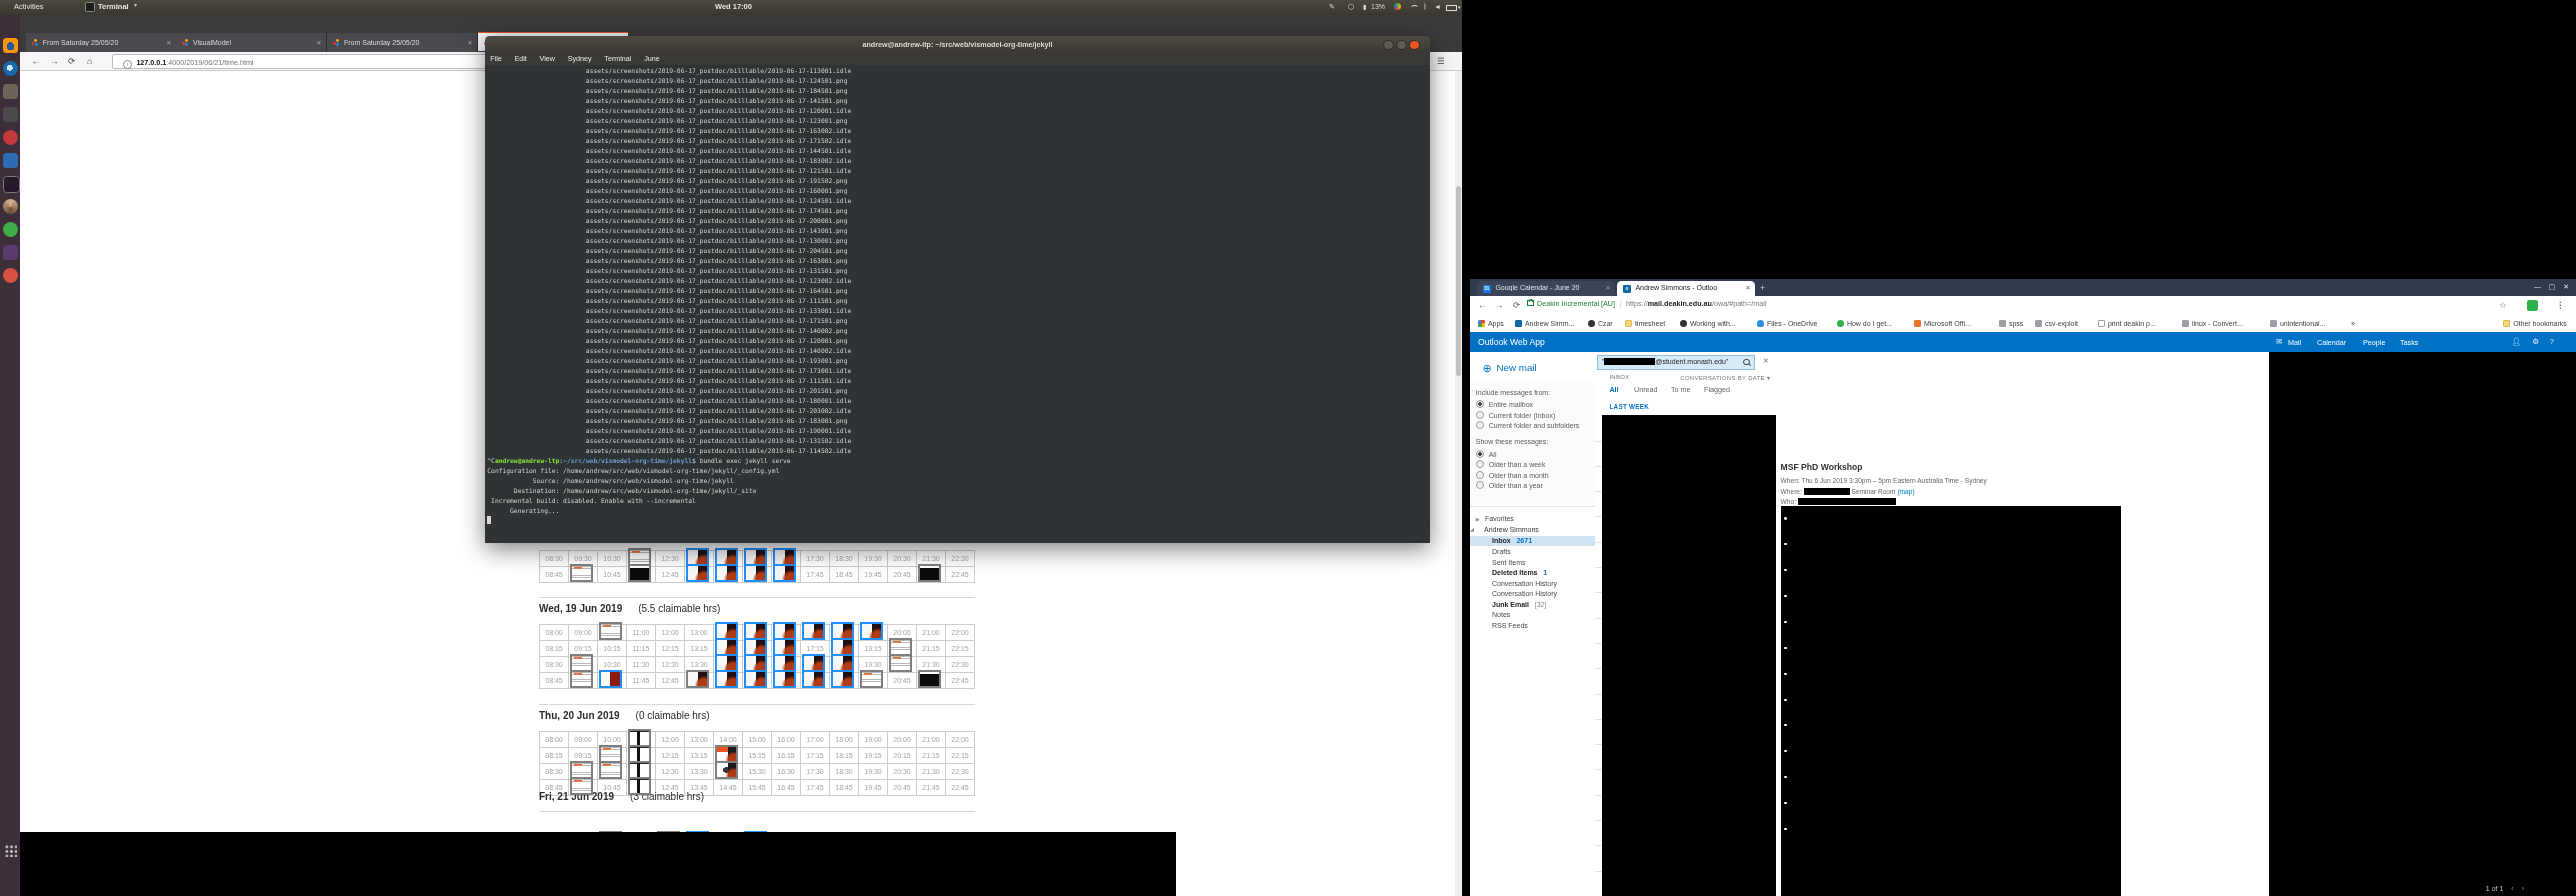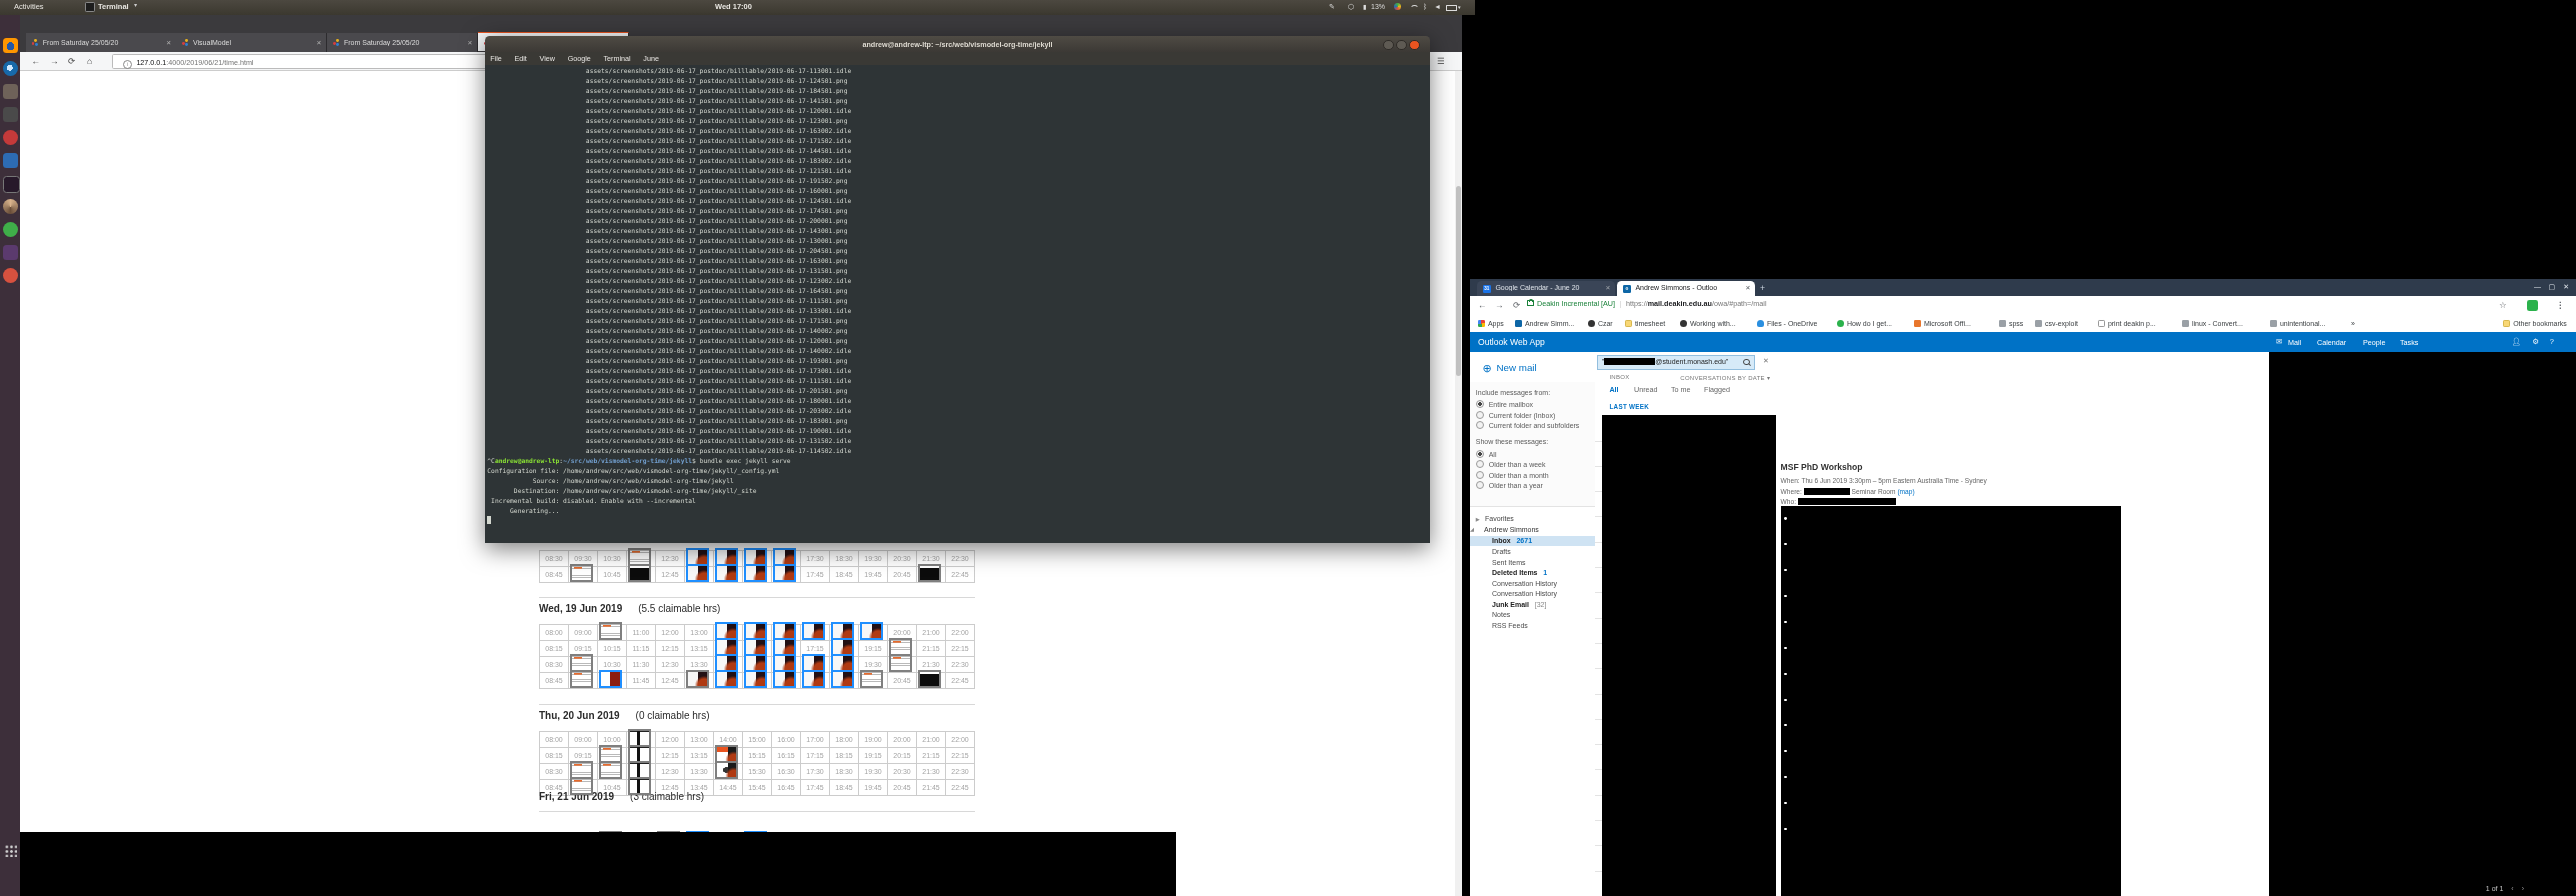--- a/index.html
+++ b/index.html
@@ -2,21 +2,21 @@
 <html style="font-size:9.2px"><head>
 <meta charset="utf-8">
 <style>
   html,body{margin:0;padding:0;background:#000;}
   #screen{position:relative;width:2576px;height:897px;overflow:hidden;background:#000;
           font-family:"Liberation Sans",sans-serif;}
   .abs{position:absolute;}
 
   
   #topbar{left:0;top:0;width:1462px;height:15px;background:linear-gradient(#4c4840,#3b382f);
-          color:#e8e6e1;font-size:7.5px;padding-left:13px;}
+          color:#e8e6e1;font-size:7.5px;}
   #topbar .tb{position:absolute;top:2.3px;}
   #tb-activities{left:14px;}
   #tb-appicon{left:85px;top:3.5px;width:8px;height:8px;background:#1d1d1d;border:0.6px solid #888;border-radius:1.2px;}
   #tb-appname{left:98px;font-weight:bold;}
   #tb-caret{left:133px;font-size:5.2px;top:4.6px;color:#ccc;}
   #tb-clock{left:715px;font-weight:bold;}
   .tbicon{position:absolute;top:2.9px;color:#ddd;font-size:7px;}
   #tb-temp{left:1371px;font-size:7px;}
   .wifi{width:7px;height:7px;border:1.2px solid transparent;border-top:1.2px solid #ddd;border-radius:50%;}
   .batt{width:8.6px;height:4.6px;border:0.6px solid #ddd;border-radius:0.6px;top:4.6px;}
@@ -50,21 +50,21 @@
   .fav i{position:absolute;width:2.9px;height:2.9px;border-radius:50%;}
   .fav i:nth-child(1){left:0;top:2.9px;background:#d43f3f;}
   .fav i:nth-child(2){left:2.9px;top:0;background:#e8b21e;}
   .fav i:nth-child(3){left:3.5px;top:4px;background:#2f7fd0;}
   .fftab .tlabel{position:absolute;left:17px;top:5.2px;width:112px;white-space:nowrap;overflow:hidden;}
   .fftab .tclose{position:absolute;right:4.6px;top:5.2px;color:#aaa;font-size:6.3px;}
   #ff-navbar{position:absolute;left:0;top:37px;width:100%;height:18.4px;background:#f5f6f7;border-bottom:0.6px solid #ccc;}
   .navico{position:absolute;top:3.5px;color:#3d3d3d;font-size:8.6px;}
   #ff-url{position:absolute;left:92px;top:2.3px;width:1254px;height:13.2px;background:#fff;
           border:0.6px solid #bbb;border-radius:1.7px;font-size:7.2px;color:#737373;}
-  #ff-url .host{color:#0c0c0d;font-weight:normal;}
+  #ff-url .host{color:#0c0c0d;font-weight:bold;}
   #ff-url .info{display:inline-block;margin:0 4.6px 0 5.2px;width:7px;height:7px;border:0.6px solid #888;
           border-radius:50%;text-align:center;font-size:5.2px;line-height:7px;color:#888;vertical-align:-1.1px;}
   #ff-url .utext{position:absolute;left:4.6px;top:2.3px;}
   #ff-scroll{position:absolute;right:0;top:56px;width:7px;height:826px;background:#f0f0f0;}
   #ff-thumbtrack{position:absolute;right:0.6px;top:115px;width:5.8px;height:190px;background:#c1c1c1;border-radius:2.9px;}
 
   
   #ff-page{position:absolute;left:0;top:56px;width:100%;height:826px;background:#fff;}
   .ts-sep{position:absolute;left:519px;width:436px;height:0.6px;background:#d8d8d8;}
   .ts-head{position:absolute;left:519px;font-size:10px;color:#2b2b2b;}
@@ -923,21 +923,21 @@
 
   <div id="black-left" class="abs"></div>
 
   <div id="terminal" class="abs">
     <div id="term-title">
       <span class="ttl">andrew@andrew-ltp: ~/src/web/vismodel-org-time/jekyll</span>
       <span class="wbtn" style="right:36px"></span>
       <span class="wbtn" style="right:23px"></span>
       <span class="wbtn close" style="right:10.4px"></span>
     </div>
-    <div id="term-menu"><span>File</span><span>Edit</span><span>View</span><span>Google</span><span>Terminal</span><span>June</span></div>
+    <div id="term-menu"><span>File</span><span>Edit</span><span>View</span><span>Sydney</span><span>Terminal</span><span>June</span></div>
     <div id="term-body">
         <pre id="term-pre">                          assets/screenshots/2019-06-17_postdoc/billlable/2019-06-17-113001.idle
                           assets/screenshots/2019-06-17_postdoc/billlable/2019-06-17-124501.png
                           assets/screenshots/2019-06-17_postdoc/billlable/2019-06-17-184501.png
                           assets/screenshots/2019-06-17_postdoc/billlable/2019-06-17-141501.png
                           assets/screenshots/2019-06-17_postdoc/billlable/2019-06-17-120001.idle
                           assets/screenshots/2019-06-17_postdoc/billlable/2019-06-17-123001.png
                           assets/screenshots/2019-06-17_postdoc/billlable/2019-06-17-163002.idle
                           assets/screenshots/2019-06-17_postdoc/billlable/2019-06-17-171502.idle
                           assets/screenshots/2019-06-17_postdoc/billlable/2019-06-17-144501.idle

